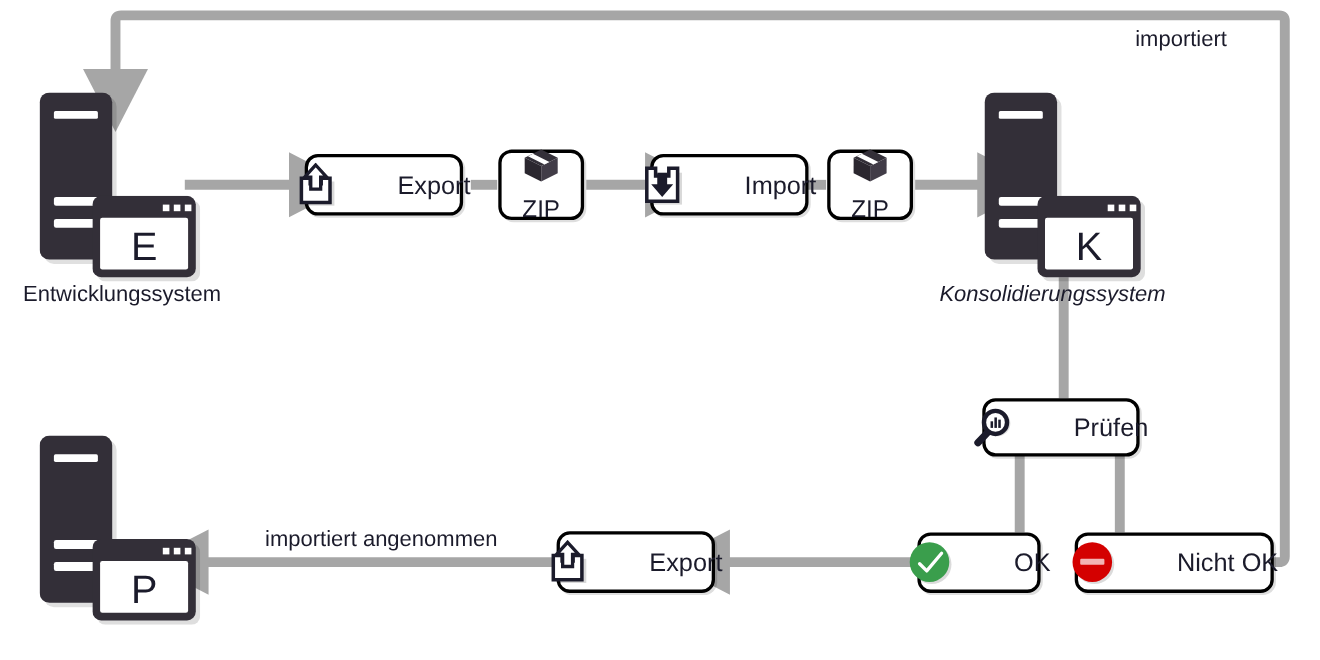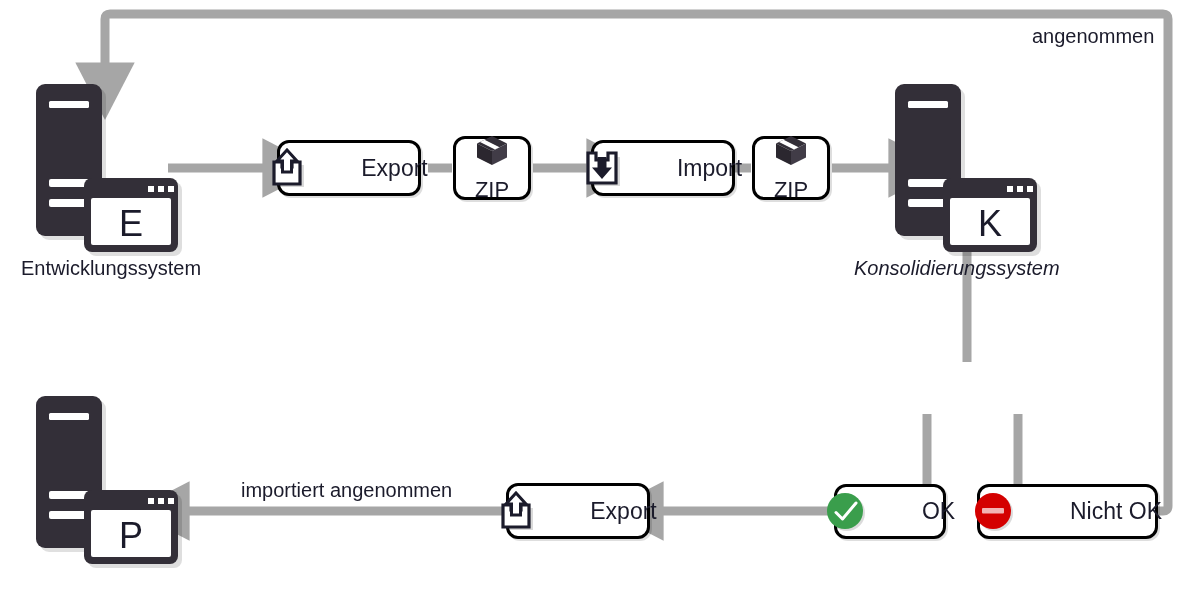--- a/index.html
+++ b/index.html
@@ -165,20 +165,31 @@
   <div class="node zipnode" style="left:752px;top:136px;width:78px;height:64px;">
     <svg class="ico" width="34" height="31" viewBox="0 0 34 31">
       <path d="M17,1 L32,8.5 L17,16 L2,8.5 Z" fill="#332f38"></path>
       <path d="M2,8.5 L17,16 L17,30 L2,22.5 Z" fill="#2b272f"></path>
       <path d="M32,8.5 L17,16 L17,30 L32,22.5 Z" fill="#413c47"></path>
       <path d="M9.5,4.8 L24.5,12.3 L20,14.5 L5,7 Z" fill="#ffffff"></path>
     </svg>
     <span class="lbl">ZIP</span>
   </div>
 
+  <div class="node" style="left:893px;top:362px;width:143px;height:53px;">
+    <svg class="ico row-ico" width="36" height="36" viewBox="0 0 36 36">
+      <circle cx="22" cy="14" r="11.5" fill="rgba(0,0,0,.14)"></circle>
+      <path d="M12.5,22.5 L4,31.5" stroke="#1b1b2b" stroke-width="6.5" stroke-linecap="round"></path>
+      <circle cx="20" cy="13" r="10.5" fill="#ffffff" stroke="#1b1b2b" stroke-width="4"></circle>
+      <rect x="15.5" y="12" width="2.3" height="6" fill="#1b1b2b"></rect>
+      <rect x="19" y="8.5" width="2.3" height="9.5" fill="#1b1b2b"></rect>
+      <rect x="22.5" y="10.5" width="2.3" height="7.5" fill="#1b1b2b"></rect>
+    </svg>
+    <span class="lbl">Prüfen</span>
+  </div>
 
   <div class="node" style="left:834px;top:484px;width:112px;height:55px;">
     <svg class="ico row-ico" width="42" height="42" viewBox="0 0 42 42">
       <circle cx="22" cy="22" r="18" fill="rgba(0,0,0,.14)"></circle>
       <circle cx="20" cy="20" r="18" fill="#3a9e4c"></circle>
       <path d="M11,21.5 L17.5,28 L31,12" fill="none" stroke="#ffffff" stroke-width="3" stroke-linecap="round" stroke-linejoin="round"></path>
     </svg>
     <span class="lbl">OK</span>
   </div>
 
@@ -193,17 +204,17 @@
 
   <div class="node" style="left:506px;top:483px;width:144px;height:56px;">
     <svg class="ico row-ico" width="36" height="40" viewBox="0 0 36 40">
       <rect x="7" y="17" width="27" height="22" fill="rgba(0,0,0,.15)"></rect>
       <path d="M4,14 L4,36 L30,36 L30,14 L22,14 L22,19 L12,19 L12,14 Z" fill="#ffffff" stroke="#1b1b2b" stroke-width="3.2" stroke-linejoin="miter"></path>
       <path d="M17,2 L27,13 L21.5,13 L21.5,24 L12.5,24 L12.5,13 L7,13 Z" fill="#ffffff" stroke="#1b1b2b" stroke-width="3" stroke-linejoin="miter"></path>
     </svg>
     <span class="lbl">Export</span>
   </div>
 
-  <div class="edge-label" style="left:1032px;top:25px;">angenommen</div>
+  <div class="edge-label" style="left:1032px;top:25px;">importiert</div>
 
   <div class="edge-label" style="left:241px;top:479px;">importiert angenommen</div>
 
 </div>
 
 </body></html>

